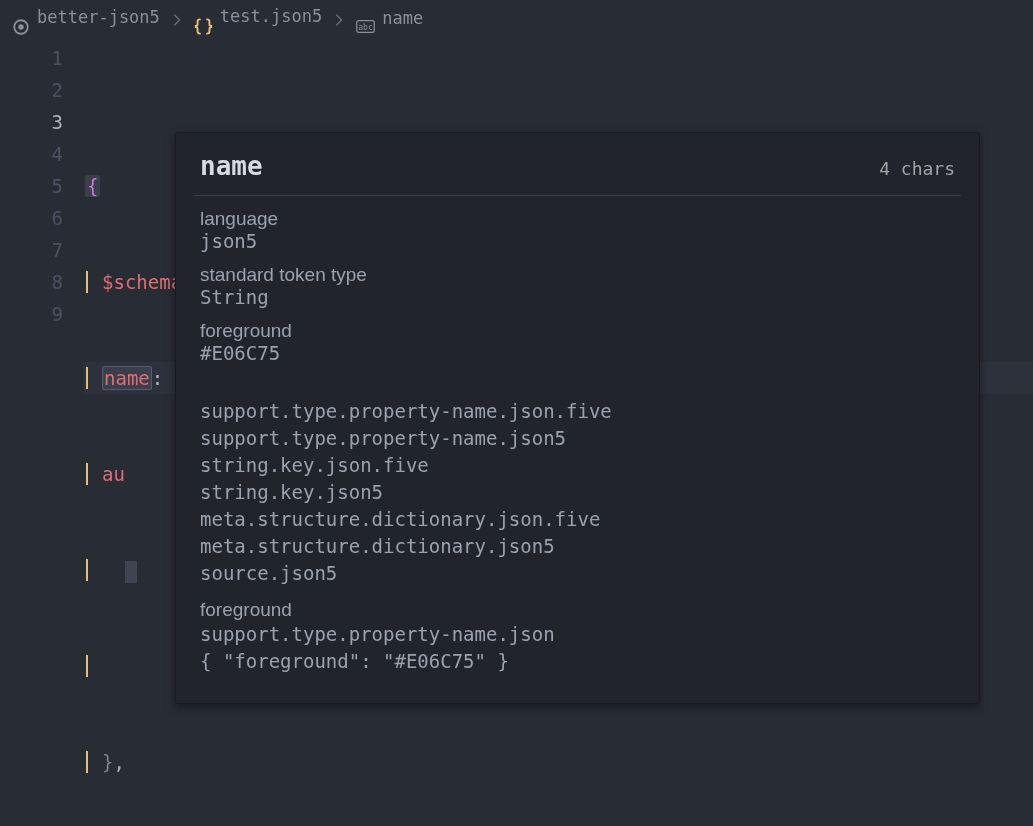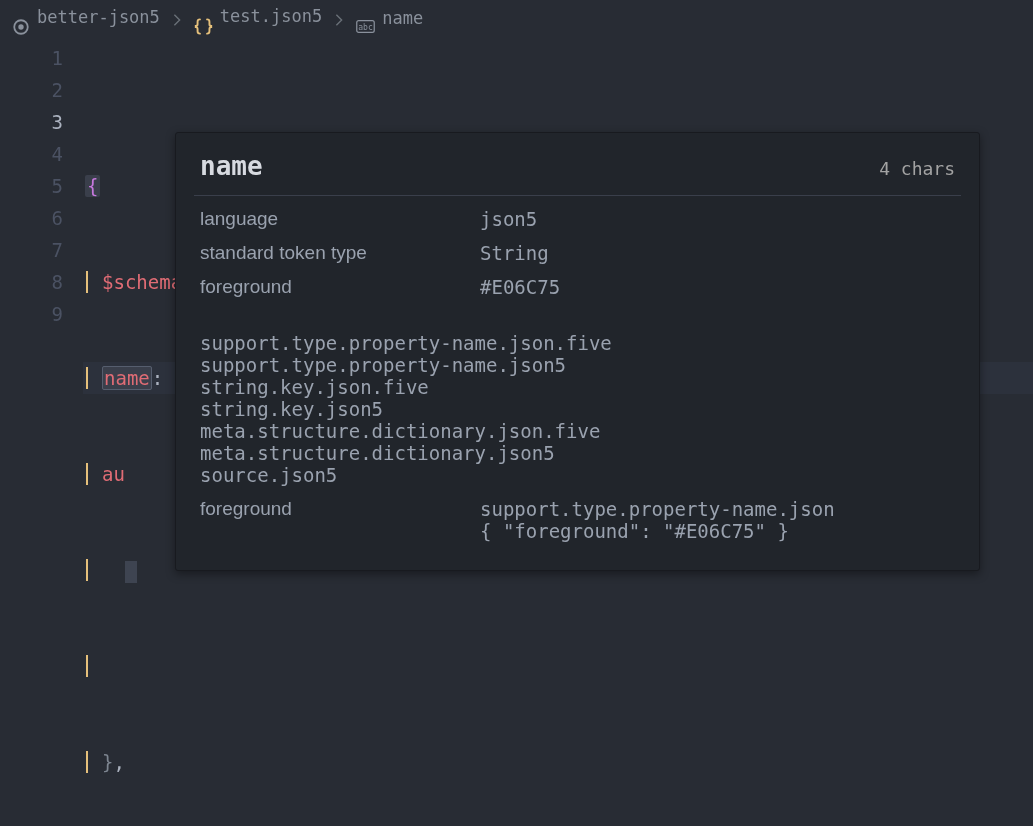--- a/index.html
+++ b/index.html
@@ -89,34 +89,34 @@
   font-family: Consolas, monospace;
   color: #a3a3a3;
   font-size: 18px;
 }
 .hover-sep {
   border: none;
   border-top: 1px solid #3a3f4b;
   margin: 0 18px;
 }
 .hover-body { padding: 6px 24px 22px 24px; }
-.hover-row { display: flex; padding: 6px 0; align-items: flex-start; }
+.hover-row { display: flex; padding: 6px 0; align-items: flex-start; flex-direction: column; }
 .hover-label {
   width: 280px;
   flex-shrink: 0;
   color: #9aa2af;
   font-family: 'Segoe UI', Arial, sans-serif;
   font-size: 19px;
 }
 .hover-value {
   color: #9aa2af;
   font-family: Consolas, monospace;
   font-size: 19px;
 }
-.hover-value.multi { line-height: 22px; white-space: pre; }
+.hover-value.multi { line-height: 27px; white-space: pre; }
 .hover-gap { height: 22px; }
 </style>
 </head>
 <body>
 
 <div class="breadcrumbs">
   <span class="bc-item">
     <span class="bc-icon">
       <svg width="18" height="18" viewBox="0 0 16 16">
           <circle cx="8" cy="8" r="6" fill="none" stroke="#8a919c" stroke-width="1.6"></circle>

